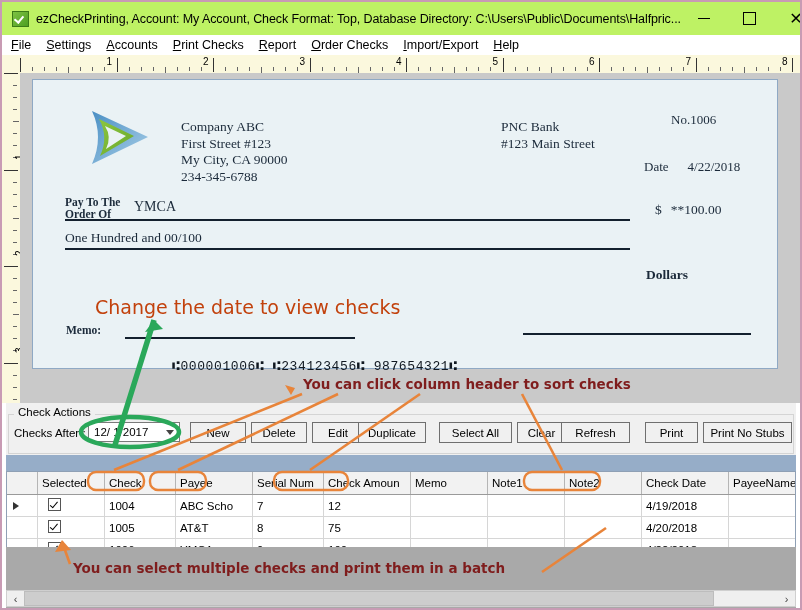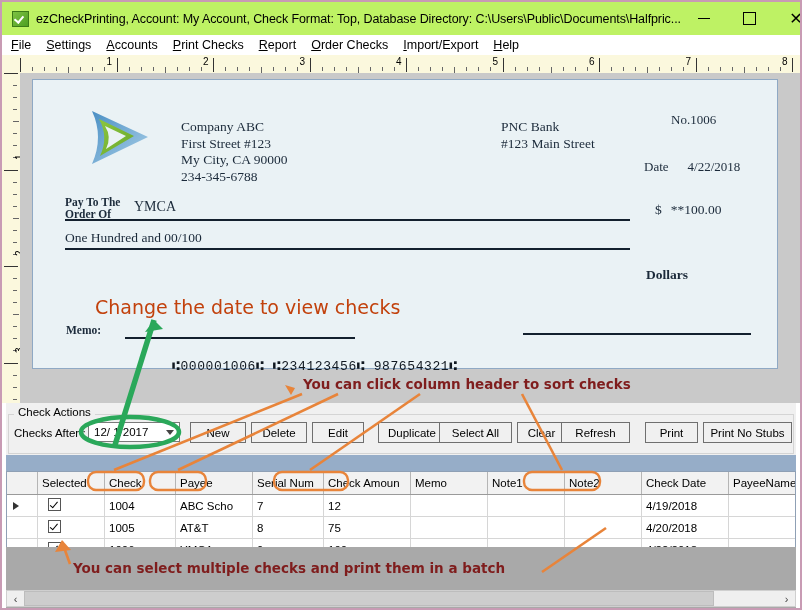--- a/index.html
+++ b/index.html
@@ -415,21 +415,21 @@
     <div class="grp-title">Check Actions</div>
     <div class="ca-label">Checks After :</div>
     <div class="combo">
       <span class="combo-val">12/ 1/2017</span>
       <span class="combo-arrow"></span>
     </div>
     <div id="action-buttons">
         <div class="btn" style="left: 184px; width: 56px;">New</div>
         <div class="btn" style="left: 245px; width: 56px;">Delete</div>
         <div class="btn" style="left: 306px; width: 52px;">Edit</div>
-        <div class="btn" style="left: 372px; width: 68px;">Duplicate</div>
+        <div class="btn" style="left: 352px; width: 68px;">Duplicate</div>
         <div class="btn" style="left: 433px; width: 73px;">Select All</div>
         <div class="btn" style="left: 511px; width: 49px;">Clear</div>
         <div class="btn" style="left: 555px; width: 69px;">Refresh</div>
         <div class="btn" style="left: 639px; width: 53px;">Print</div>
         <div class="btn" style="left: 697px; width: 89px;">Print No Stubs</div>
       </div>
   </div>
 
   <div class="bluestrip"></div>
 

